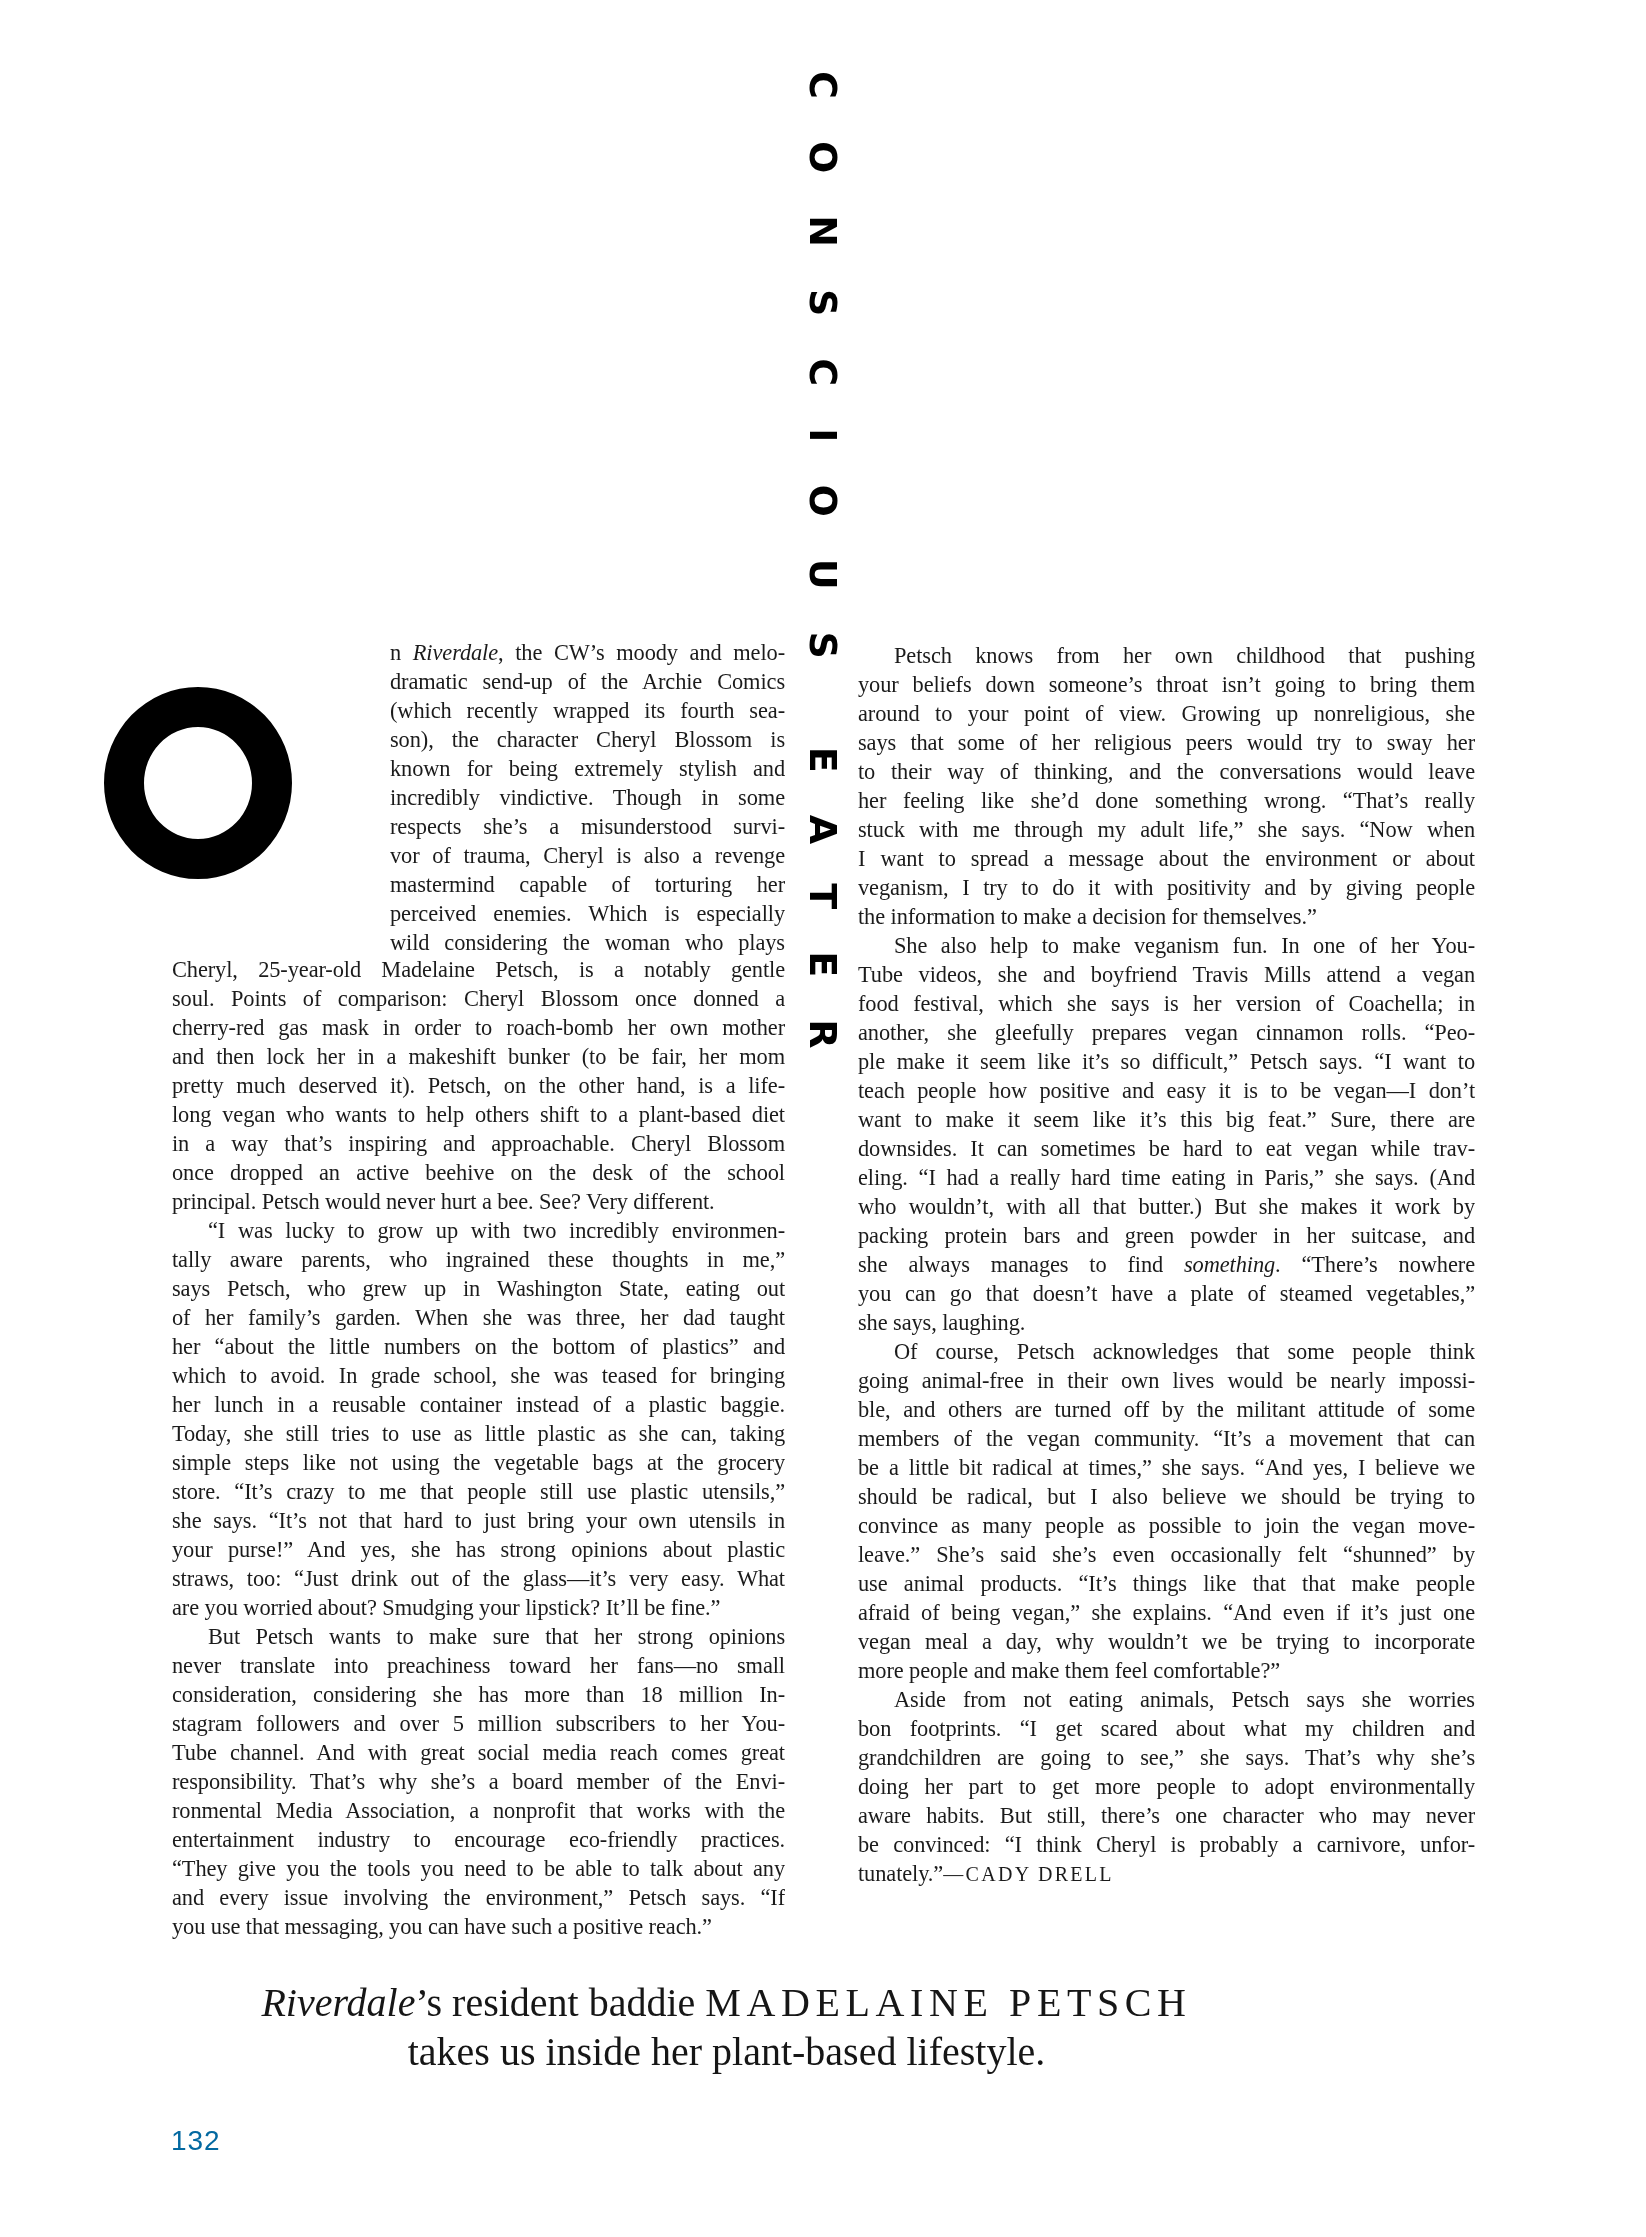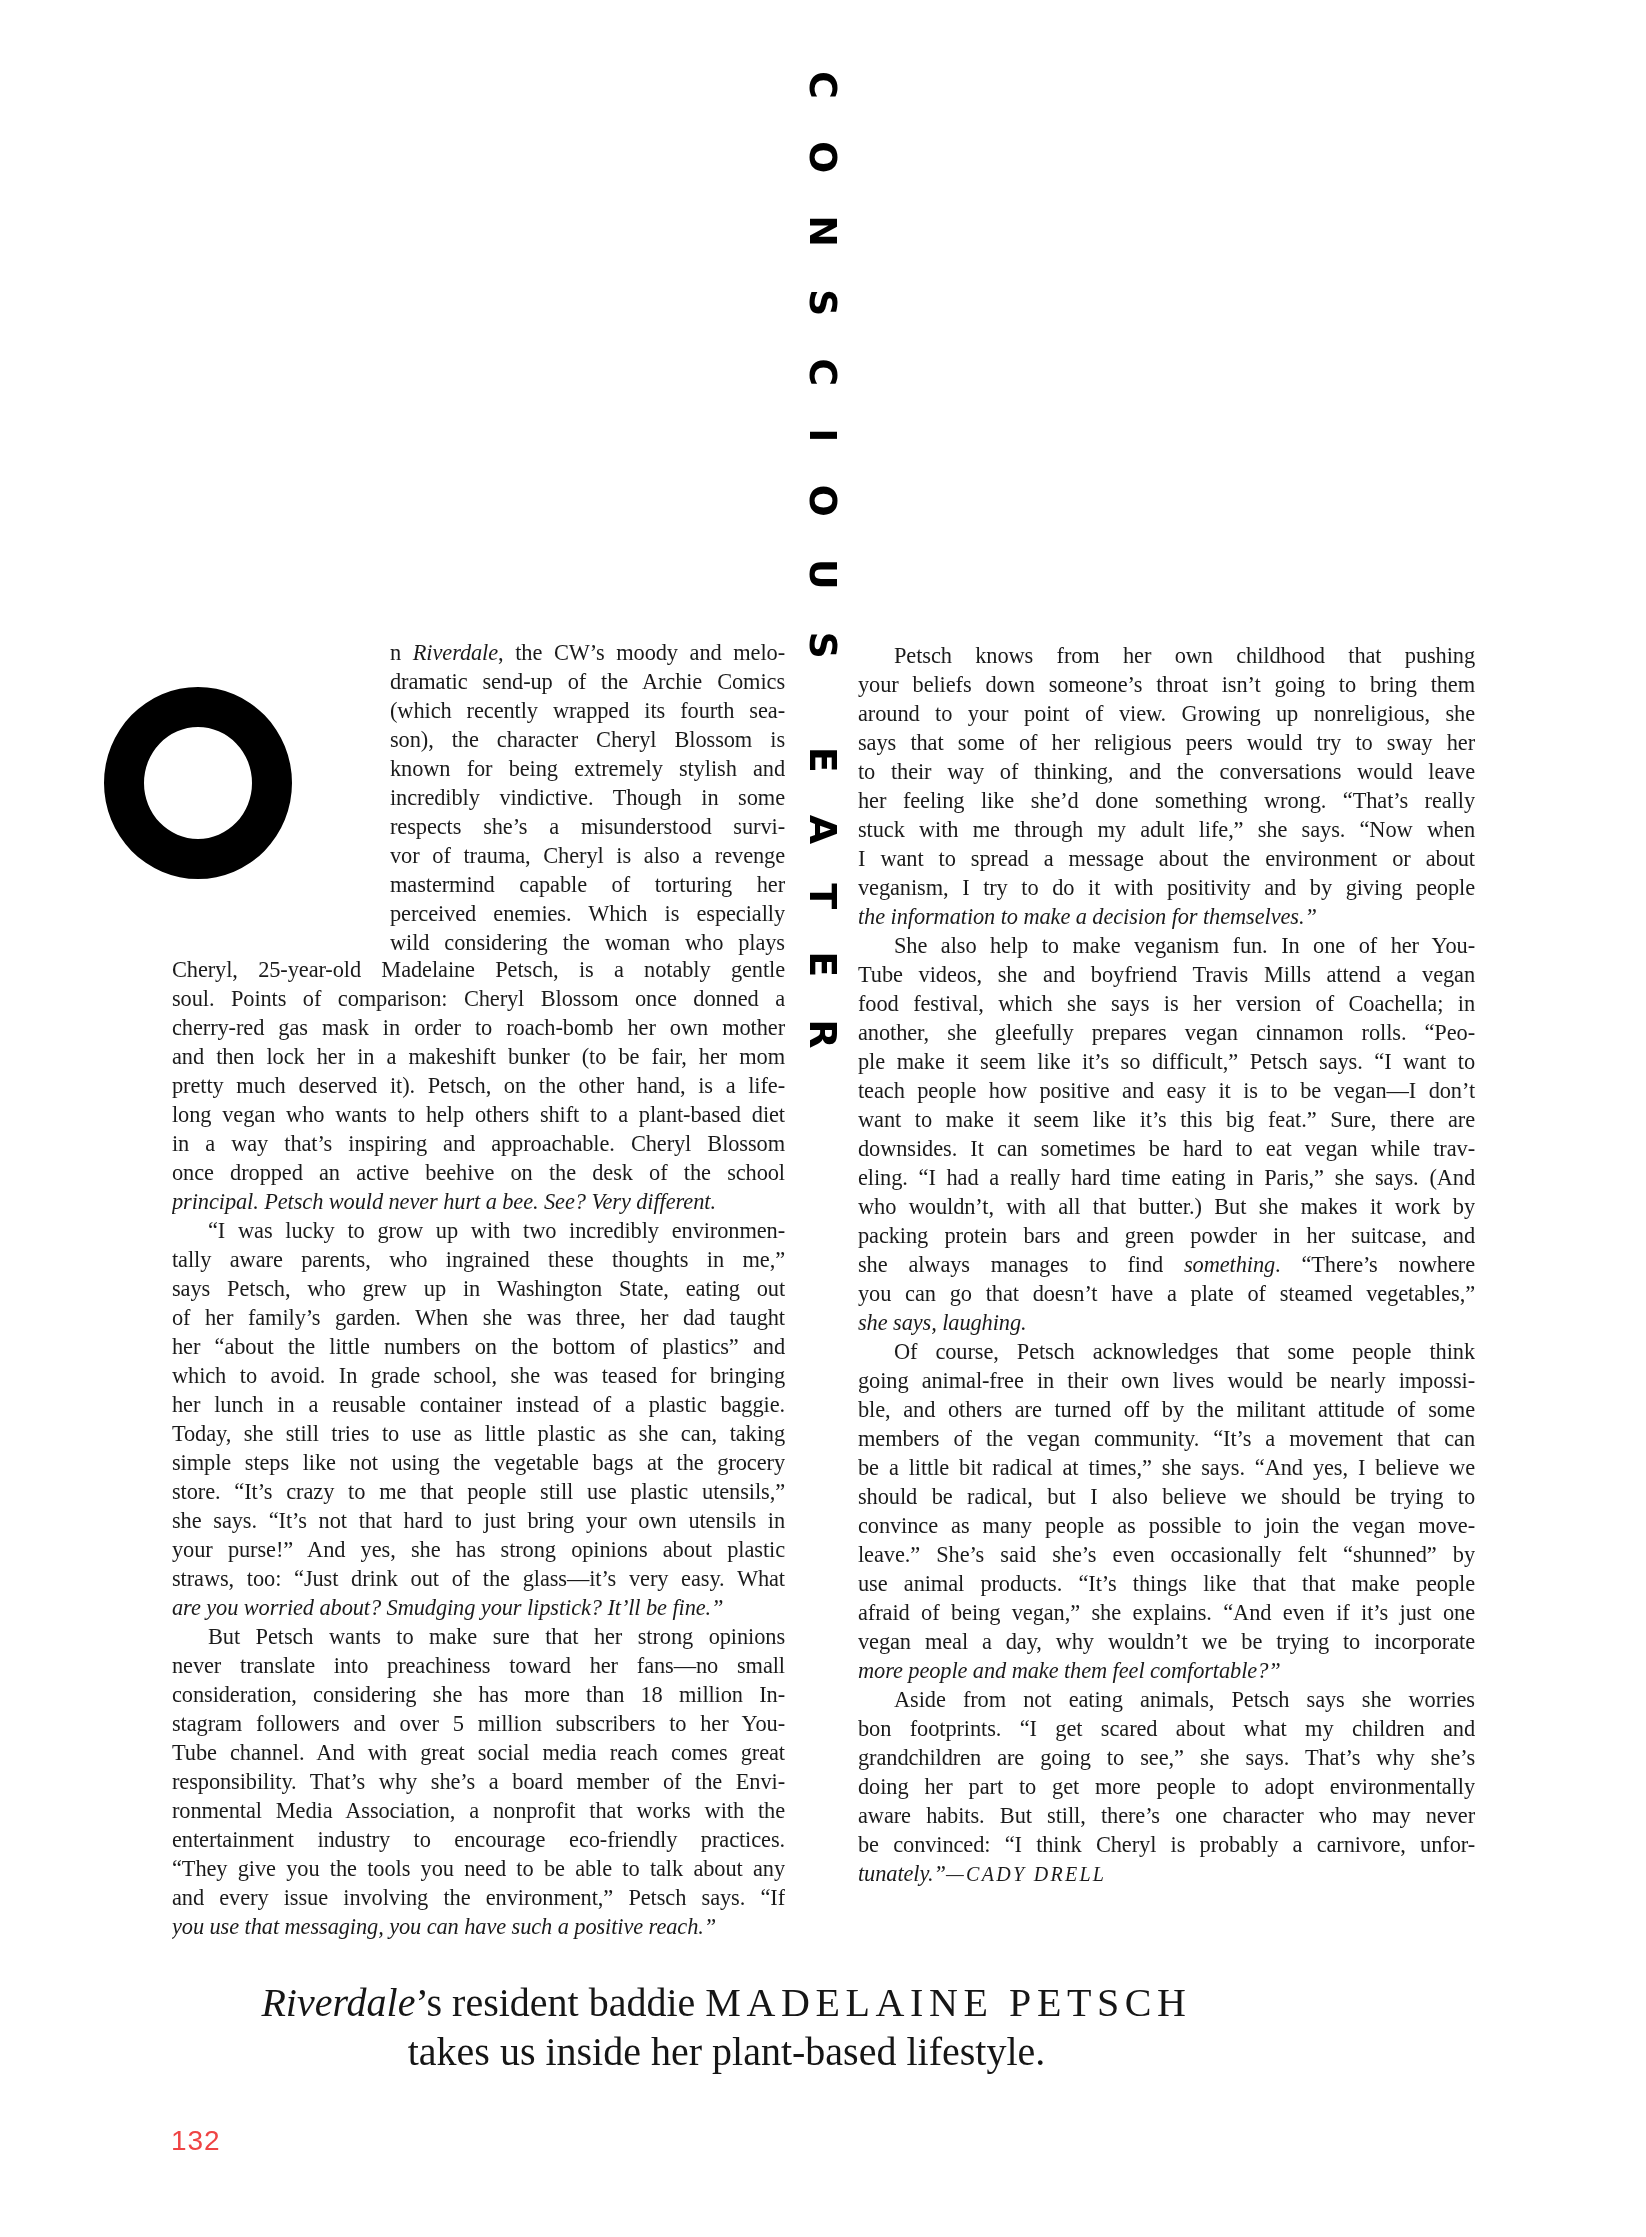--- a/index.html
+++ b/index.html
@@ -44,21 +44,21 @@
   .col-intro{left:390px;top:638px;width:395px;}
   .col-left {left:172px;top:955px;width:613px;}
   .col-right{left:858px;top:641px;width:617px;}
   .line{
     text-align:justify;
     text-align-last:justify;
     height:29px;
     overflow:hidden;
   }
   .line.start{text-indent:36px;}
-  .line.end{text-align-last:left;font-style:italic;}
+  .line.end{text-align-last:left;}
   .byline{
     font-size:20px;
     letter-spacing:2.3px;
   }
   .caption{
     position:absolute;
     left:0;top:1978px;
     width:1453px;
     text-align:center;
     font-size:40px;
@@ -66,21 +66,21 @@
     color:#161616;
   }
   .caption .caps{letter-spacing:5.6px;}
   .page-number{
     position:absolute;
     left:171px;top:2127px;
     font-family:"Liberation Sans", sans-serif;
     font-size:28px;
     line-height:28px;
     letter-spacing:0.9px;
-    color:#ef4444;
+    color:#0369a1;
   }
   i{}
 </style>
 </head>
 <body>
 
 <div class="page">
 
   <div class="vertical-headline">CONSCIOUS EATER</div>
 

